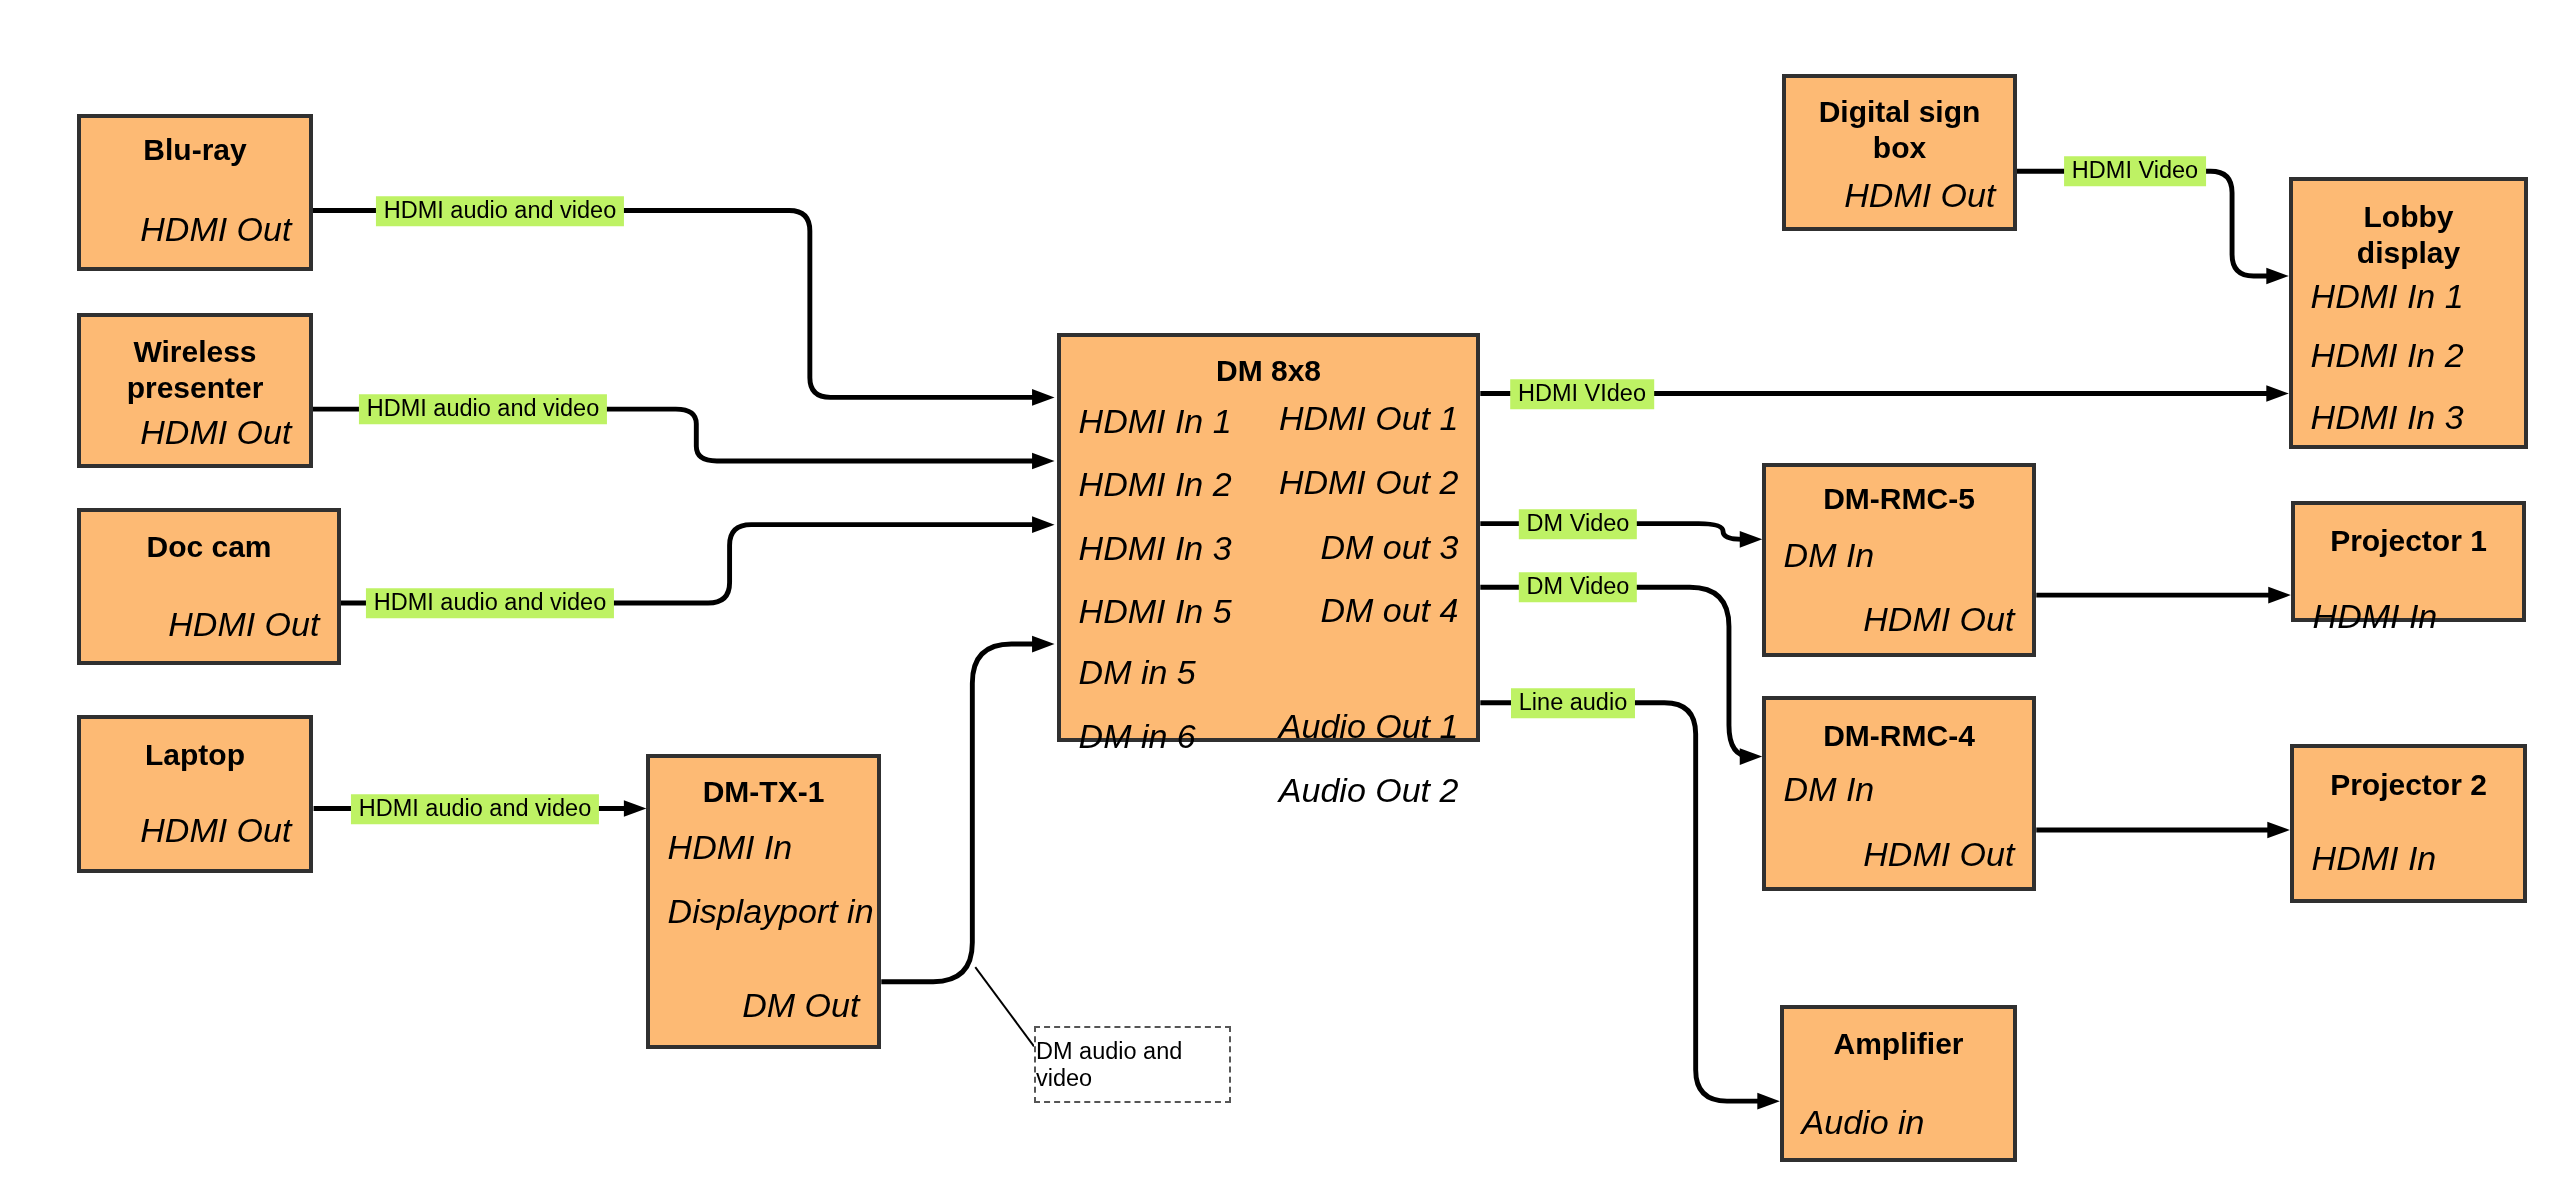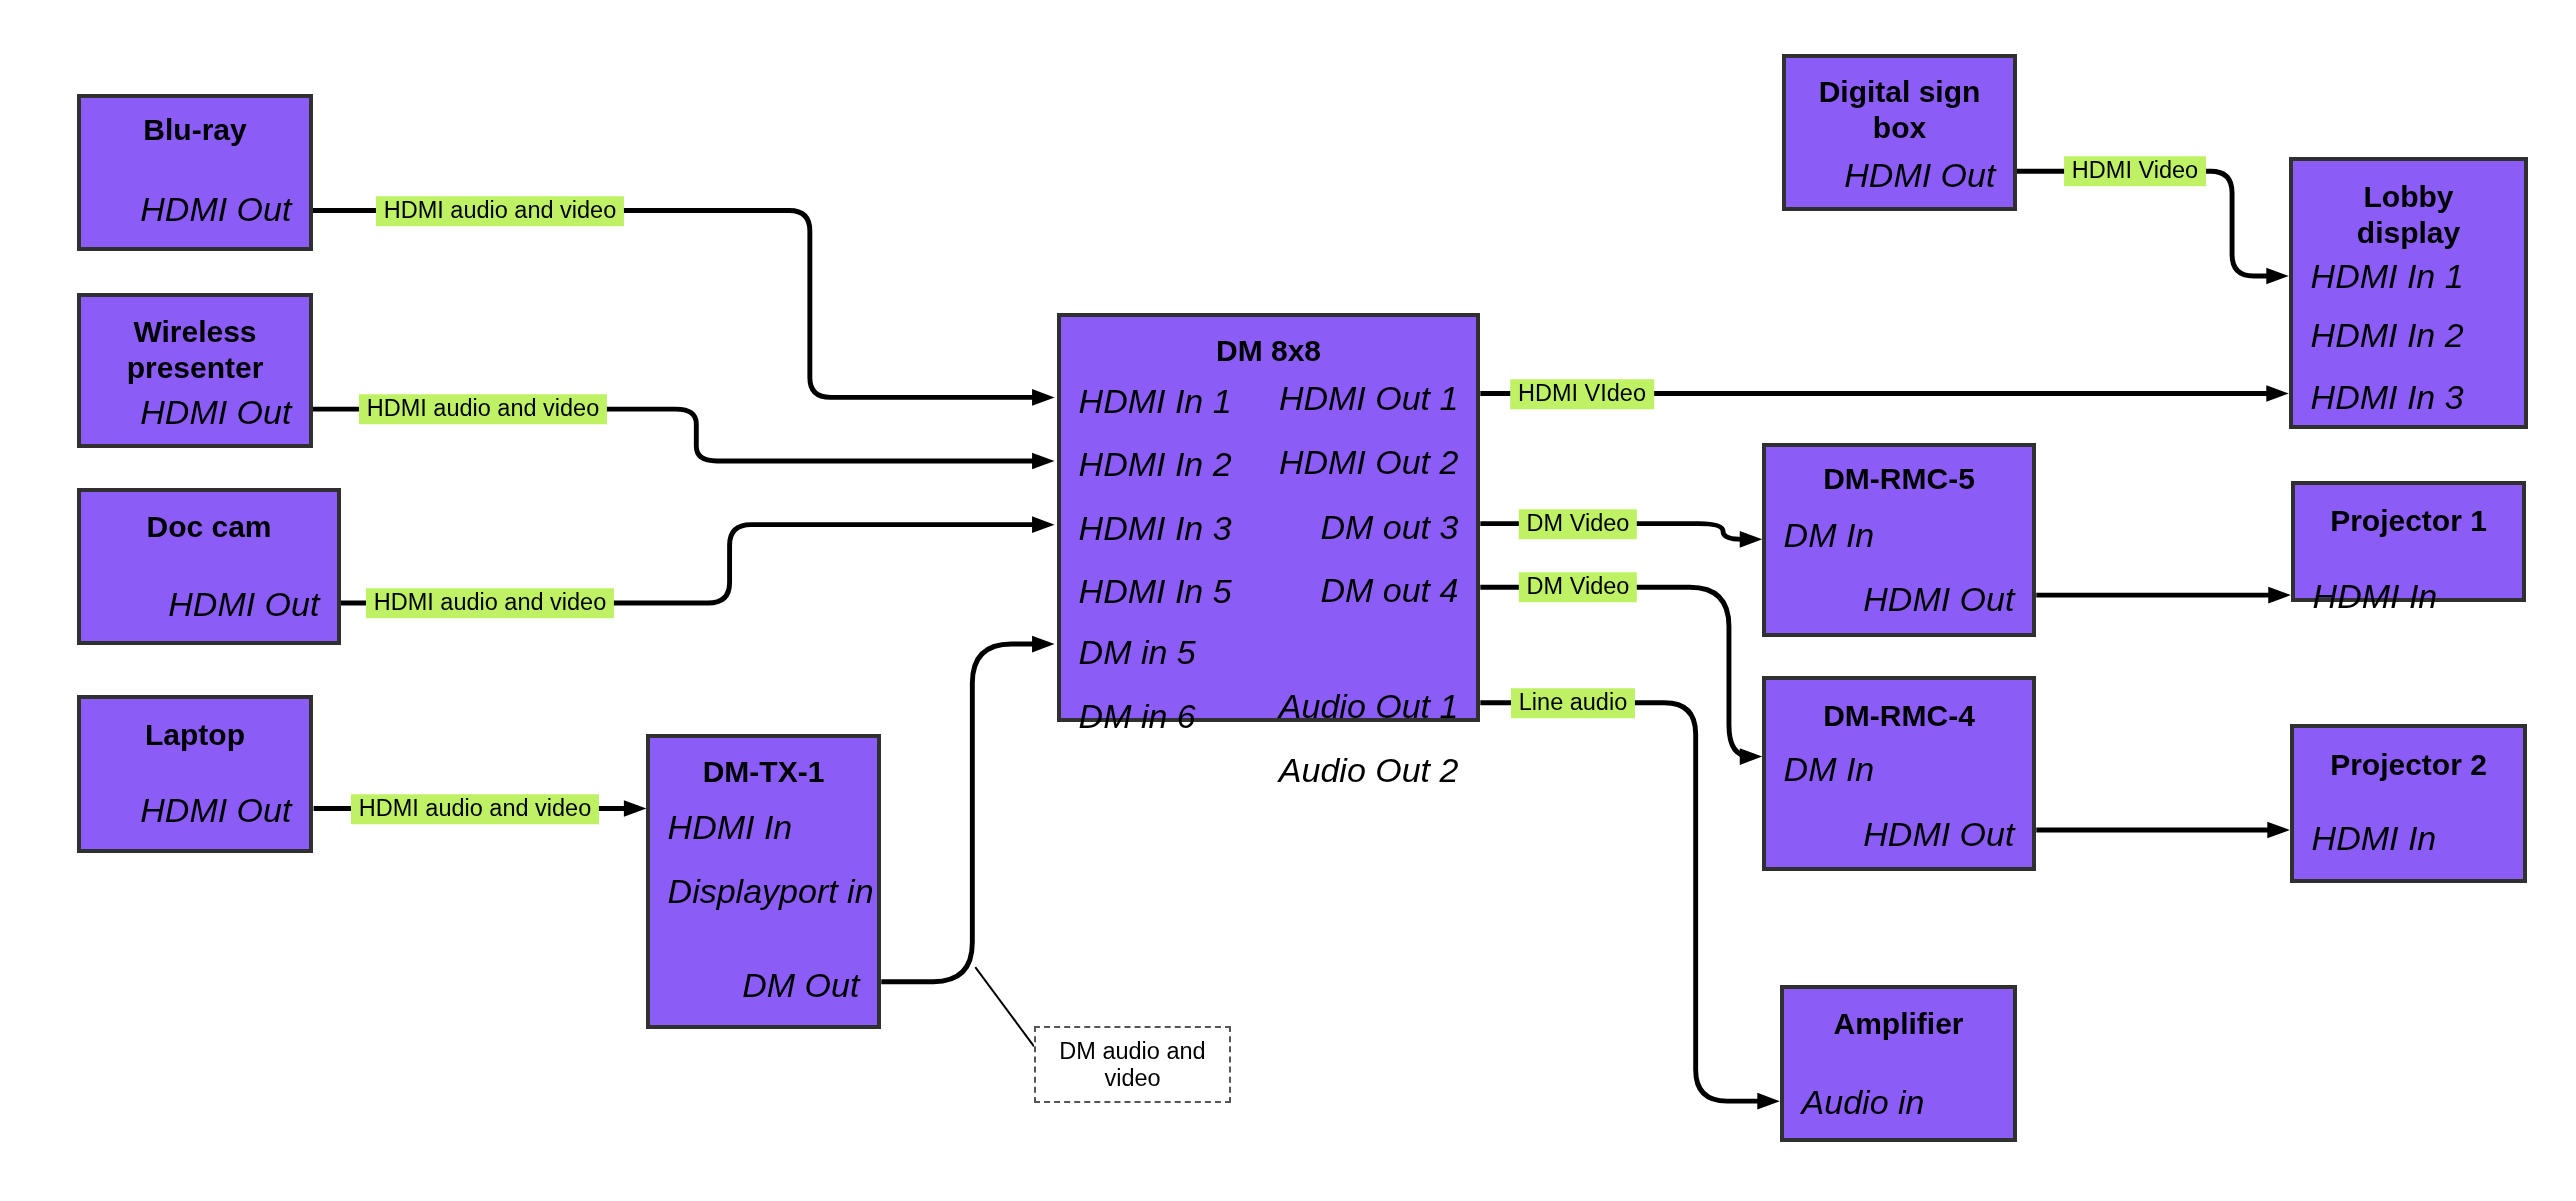--- a/index.html
+++ b/index.html
@@ -7,24 +7,25 @@
     position:relative;
     width:2576px;height:1201px;
     background:#ffffff;
     font-family:"Liberation Sans", sans-serif;
     color:#000;
     overflow:hidden;
   }
   #wires{position:absolute;left:0;top:0;z-index:1;}
   .node{
     position:absolute;
-    background:#8b5cf6;
+    background:#fdba74;
     border:4.9px solid #303030;
     box-sizing:border-box;
     z-index:2;
+    margin-top:20px;
   }
   .title{
     position:absolute;left:0;right:0;
     text-align:center;
     font-size:30px;font-weight:bold;line-height:36px;
     white-space:nowrap;
   }
   .port{
     position:absolute;left:17.6px;right:17.6px;
     height:29px;line-height:29px;
@@ -44,21 +45,21 @@
     white-space:nowrap;
     z-index:3;
   }
   .annotation{
     position:absolute;
     left:1034px;top:1026px;width:197px;height:77px;
     border:2px dashed #555;
     box-sizing:border-box;
     background:#ffffff;
     z-index:2;
-    text-align:center;
+    text-align:left;
     font-size:23.5px;line-height:27.4px;
     padding-top:9.8px;
   }
 </style>
 </head>
 <body>
 
 <div id="canvas">
 
   <svg id="wires" width="2576" height="1201" viewBox="0 0 2631 1227">

